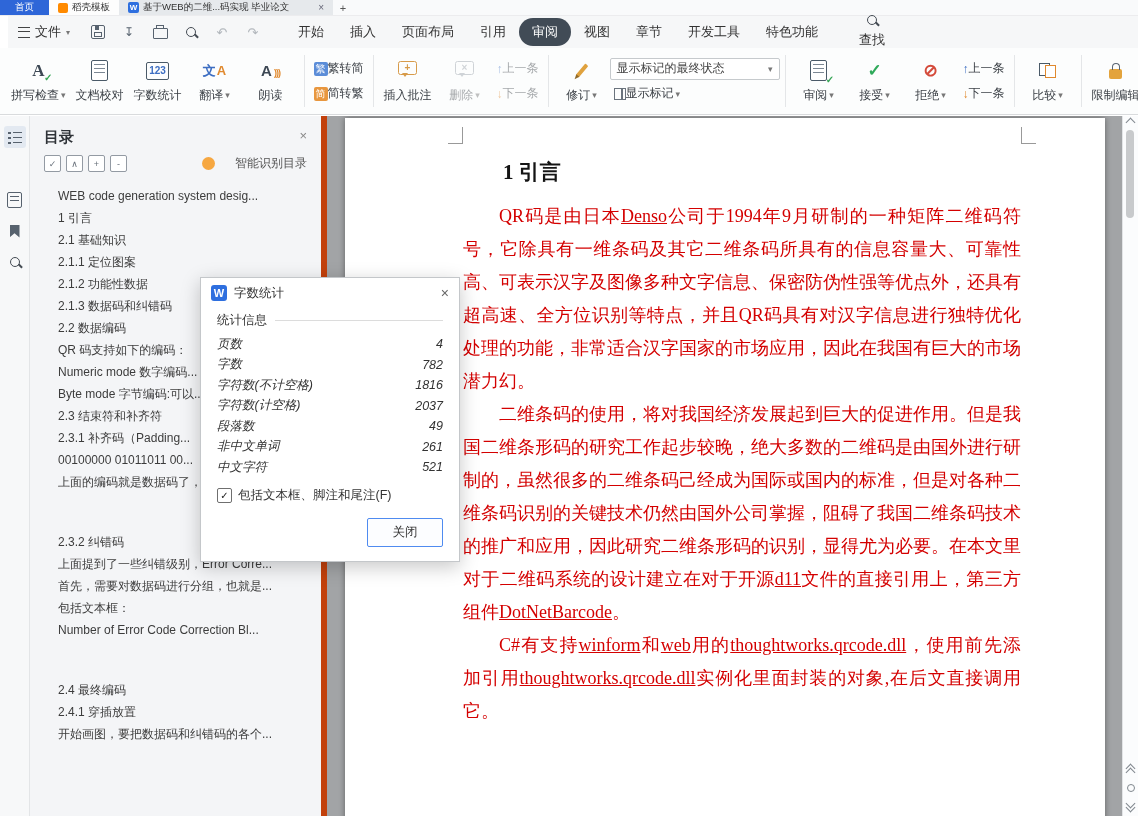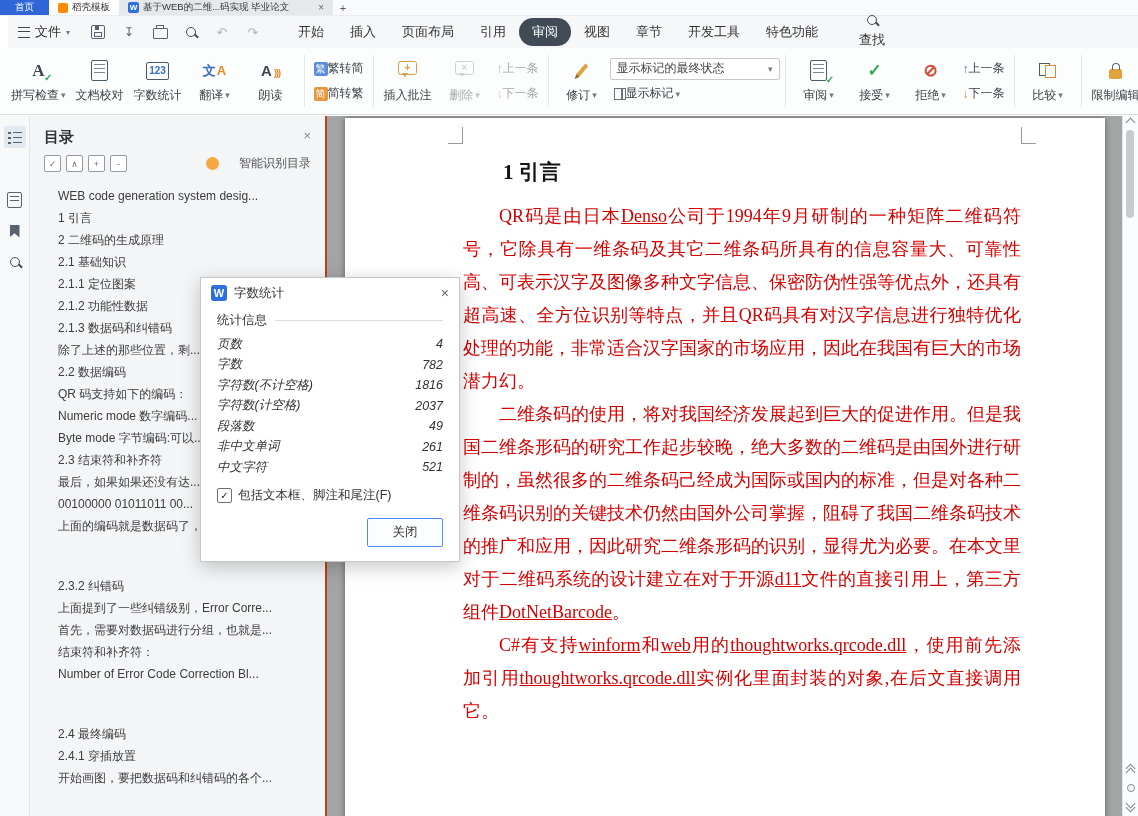--- a/index.html
+++ b/index.html
@@ -92,21 +92,21 @@
   .lsic{width:22px;height:22px;display:flex;align-items:center;justify-content:center;border-radius:3px;margin-bottom:9px;}
   .lsic.active{background:#e3e9f1;}
   .lspacer{height:32px;}
   .ic-outline{width:14px;height:13px;position:relative;}
   .ic-outline::before{content:"";position:absolute;left:0;top:1px;width:3px;height:2.5px;background:#57626e;box-shadow:0 5px 0 #57626e,0 10px 0 #57626e;}
   .ic-outline::after{content:"";position:absolute;left:5px;top:1.5px;width:9px;height:1.4px;background:#57626e;box-shadow:0 5px 0 #57626e,0 10px 0 #57626e;}
   .ic-navpane{width:13px;height:14px;border:1.3px solid #57626e;border-radius:2px;position:relative;}
   .ic-navpane::before{content:"";position:absolute;left:2px;top:3px;right:2px;height:1.2px;background:#57626e;box-shadow:0 4px 0 #57626e;}
   .ic-bkm{width:10px;height:13px;background:#57626e;clip-path:polygon(0 0,100% 0,100% 100%,50% 68%,0 100%);}
 
-  .tocpanel{position:absolute;left:30px;top:0;bottom:0;width:297px;background:#f4f5f7;border-right:2px solid #c2410c;overflow:hidden;box-sizing:border-box;}
+  .tocpanel{position:absolute;left:30px;top:0;bottom:0;width:297px;background:#f4f5f7;border-right:6px solid #c2410c;overflow:hidden;box-sizing:border-box;}
   .toc-head{position:relative;padding:12px 14px 2px;font-size:15px;font-weight:bold;color:#2f3338;}
   .toc-close{position:absolute;right:14px;top:12px;font-size:13px;color:#888;font-weight:normal;}
   .toc-tools{display:flex;align-items:center;margin:6px 14px 0;gap:5px;}
   .ttool{width:15px;height:15px;border:1px solid #939aa3;border-radius:2px;color:#6a727c;font-size:9px;display:flex;align-items:center;justify-content:center;background:#fff;}
   .ttool.t1::before{content:"✓";}
   .ttool.t2::before{content:"∧";}
   .ttool.t3::before{content:"+";}
   .ttool.t4::before{content:"-";}
   .smart{margin-left:auto;display:flex;align-items:center;gap:20px;font-size:12px;color:#555;}
   .smart-ic{width:13px;height:13px;border-radius:50%;background:#f6a741;}
@@ -374,38 +374,36 @@
         <span class="ttool t3"></span>
         <span class="ttool t4"></span>
         <span class="smart">
           <span class="smart-ic"></span>
           <span>智能识别目录</span>
         </span>
       </div>
       <div class="toc-list">
         <div class="toc-item">WEB code generation system desig...</div>
         <div class="toc-item">1 引言</div>
-        <div class="toc-item">2 二维码的生成原理</div>
         <div class="toc-item">2.1 基础知识</div>
         <div class="toc-item">2.1.1 定位图案</div>
         <div class="toc-item">2.1.2 功能性数据</div>
         <div class="toc-item">2.1.3 数据码和纠错码</div>
-        <div class="toc-item">除了上述的那些位置，剩...</div>
         <div class="toc-item">2.2 数据编码</div>
         <div class="toc-item">QR 码支持如下的编码：</div>
         <div class="toc-item">Numeric mode 数字编码...</div>
         <div class="toc-item">Byte mode 字节编码:可以...</div>
         <div class="toc-item">2.3 结束符和补齐符</div>
-        <div class="toc-item">最后，如果如果还没有达...</div>
+        <div class="toc-item">2.3.1 补齐码（Padding...</div>
         <div class="toc-item">00100000 01011011 00...</div>
         <div class="toc-item">上面的编码就是数据码了，叫 Data Co...</div>
         <div class="toc-item gap">2.3.2 纠错码</div>
         <div class="toc-item">上面提到了一些纠错级别，Error Corre...</div>
         <div class="toc-item">首先，需要对数据码进行分组，也就是...</div>
-        <div class="toc-item">结束符和补齐符：</div>
+        <div class="toc-item">包括文本框：</div>
         <div class="toc-item">Number of Error Code Correction Bl...</div>
         <div class="toc-item gap">2.4 最终编码</div>
         <div class="toc-item">2.4.1 穿插放置</div>
         <div class="toc-item">开始画图，要把数据码和纠错码的各个...</div>
       </div>
     </div>
 
     <div class="docarea">
       <div class="page">
         <span class="cm cm-l"></span>

